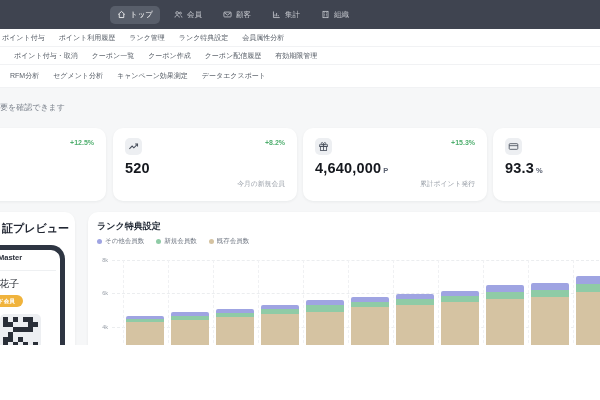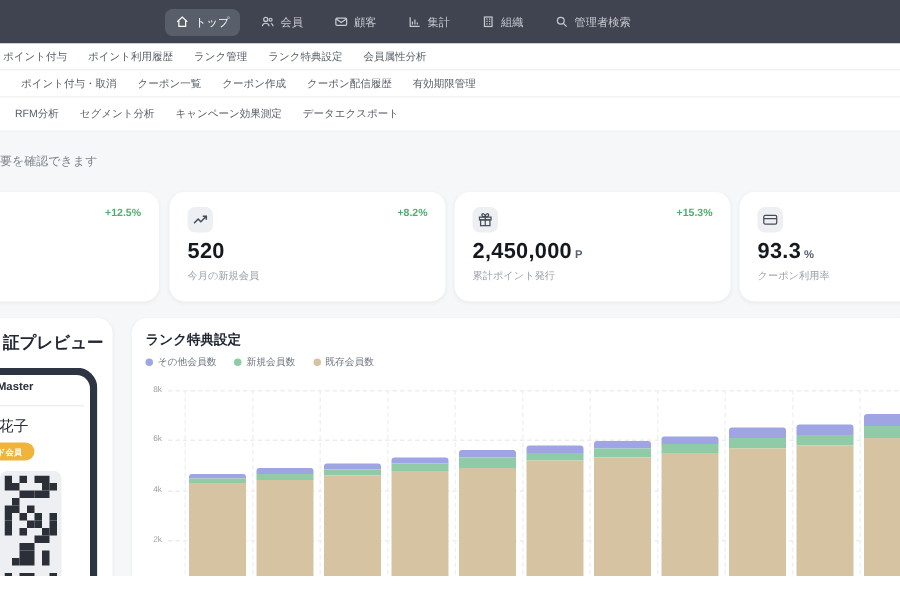--- a/index.html
+++ b/index.html
@@ -1,18 +1,18 @@
 <!DOCTYPE html>
 <html><head>
 <meta charset="utf-8">
 <style>
   * { margin:0; padding:0; box-sizing:border-box; }
   html,body { background:#ffffff; }
   .screen {
-    position:relative; width:600px; height:384px; overflow:hidden;
+    position:relative; width:600px; height:345px; overflow:hidden;
     background:#f6f7f8;
     font-family:"Liberation Sans","DejaVu Sans",sans-serif;
     color:#1f2430;
   }
   
   .topnav {
     position:absolute; left:0; top:0; width:600px; height:29px;
     background:#3f4450; display:flex; align-items:center;
     padding-left:110px; gap:7px;
   }
@@ -36,20 +36,21 @@
   .menu-row.r2 { height:23px; padding-left:10px; }
   .menu-link { cursor:pointer; }
   
   .page-subtitle { position:absolute; left:0; top:102px; font-size:8px; color:#7b828c; }
   
   .card {
     position:absolute; top:128px; width:184px; height:73px;
     background:#ffffff; border-radius:10px;
     box-shadow:0 1px 3px rgba(25,30,40,.06);
     padding:10px 12px;
+    text-align:right;
   }
   .card .icon-box {
     width:17px; height:17px; border-radius:5px; background:#edeff2;
     display:flex; align-items:center; justify-content:center; color:#454c59;
   }
   .card .icon-box svg { width:11px; height:11px; }
   .card .change { position:absolute; top:11px; right:12px; font-size:7px; font-weight:bold; color:#4fae6e; }
   .card .value-row { margin-top:5px; display:flex; align-items:baseline; }
   .card .value { font-size:14.5px; font-weight:bold; color:#15181e; letter-spacing:.2px; }
   .card .unit  { font-size:7.5px; font-weight:bold; color:#596070; margin-left:2px; }
@@ -155,29 +156,20 @@
           <svg viewBox="0 0 10 10" fill="none" stroke="currentColor" stroke-width="0.9">
             <rect x="2.2" y="1.5" width="5.6" height="7"></rect>
             <path d="M3.6 3.1h.9M5.6 3.1h.9M3.6 4.8h.9M5.6 4.8h.9M3.6 6.5h.9M5.6 6.5h.9"></path>
           </svg>
         </span>
       <span class="nav-label">組織</span>
     </div>
 
 
 
-    <div class="nav-item">
-      <span class="icon">
-          <svg viewBox="0 0 10 10" fill="none" stroke="currentColor" stroke-width="0.9">
-            <circle cx="4.3" cy="4.3" r="2.5"></circle>
-            <path d="M6.2 6.2 8.6 8.6"></path>
-          </svg>
-        </span>
-      <span class="nav-label">管理者検索</span>
-    </div>
   </div>
 
   <div class="menu-rows" id="menurows">
       <div class="menu-row r0">
     <span class="menu-link">ポイント付与</span>
 
     <span class="menu-link">ポイント利用履歴</span>
 
     <span class="menu-link">ランク管理</span>
 
@@ -240,21 +232,21 @@
           <svg viewBox="0 0 12 12" fill="none" stroke="currentColor" stroke-width="0.9">
             <rect x="1.8" y="4.1" width="8.4" height="2"></rect>
             <rect x="2.6" y="6.1" width="6.8" height="4.2"></rect>
             <path d="M6 4.1v6.2"></path>
             <path d="M6 4.1C4.6 4.1 3.5 3.5 3.5 2.6 3.5 1.8 4.3 1.4 5 1.8 5.8 2.2 6 3.2 6 4.1Z"></path>
             <path d="M6 4.1c1.4 0 2.5-.6 2.5-1.5 0-.8-.8-1.2-1.5-.8C6.2 2.2 6 3.2 6 4.1Z"></path>
           </svg>
         </div>
       <div class="change">+15.3%</div>
       <div class="value-row">
-        <span class="value">2,450,000</span>
+        <span class="value">4,640,000</span>
         <span class="unit">P</span>
       </div>
       <div class="label">累計ポイント発行</div>
     </div>
 
     <div class="card" style="left: 493px;">
       <div class="icon-box">
           <svg viewBox="0 0 12 12" fill="none" stroke="currentColor" stroke-width="0.9">
             <rect x="1.3" y="2.9" width="9.4" height="6.2" rx="1"></rect>
             <path d="M1.3 5.1h9.4"></path>

